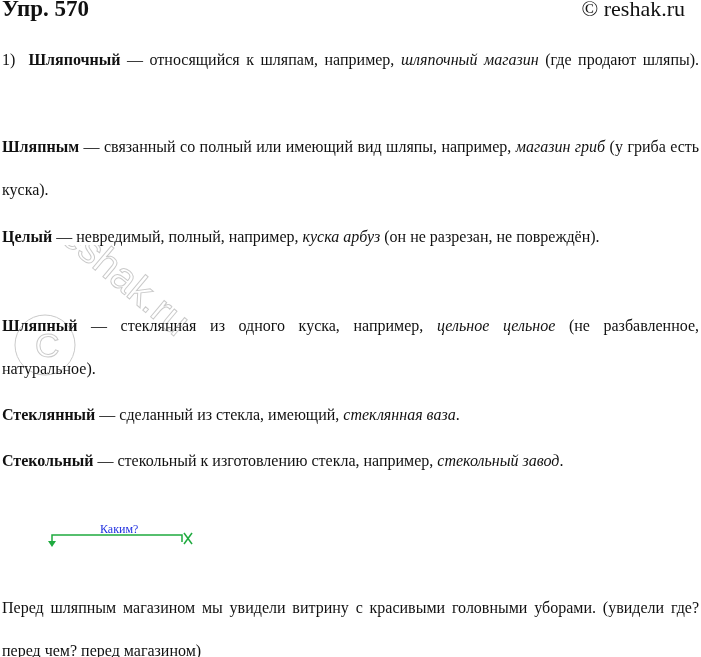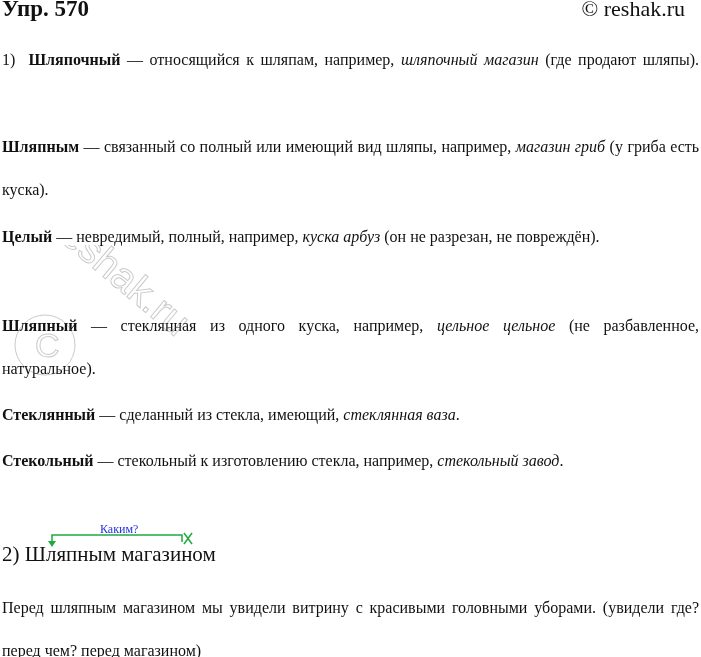--- a/index.html
+++ b/index.html
@@ -95,19 +95,15 @@
 </svg>
 
 <div class="sub2">
   <svg class="bracket" width="200" height="24">
     <polyline points="50,14 50,5 180,5 180,12" fill="none" stroke="#1faa3f" stroke-width="1.5"></polyline>
     <polygon points="46,11 54,11 50,17" fill="#1faa3f"></polygon>
     <line x1="182" y1="3" x2="190" y2="14" stroke="#1faa3f" stroke-width="1.5"></line>
     <line x1="190" y1="3" x2="182" y2="14" stroke="#1faa3f" stroke-width="1.5"></line>
   </svg>
   <span class="q-label">Каким?</span>
-  <div class="phrase">
-    <span>2)</span>
-    <span>Шляпным магазином</span>
-  </div>
 </div>
 
 <div class="para" style="top:586px;">Перед шляпным магазином мы увидели витрину с красивыми головными уборами. (увидели где? перед чем? перед магазином)</div>
 
 </body></html>

